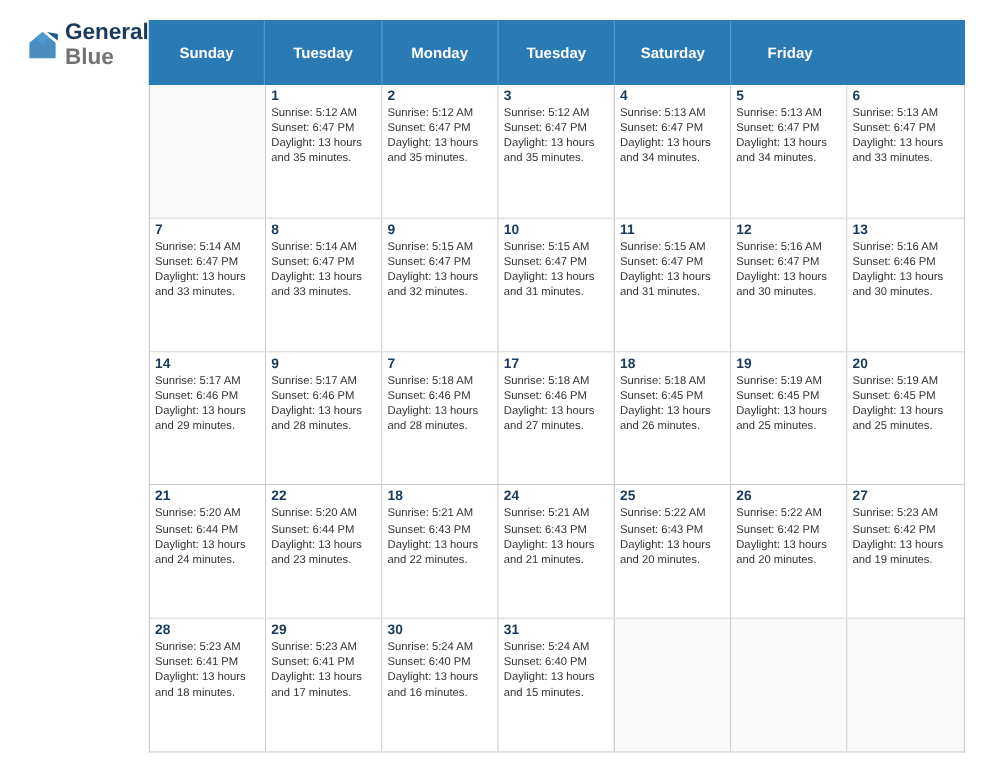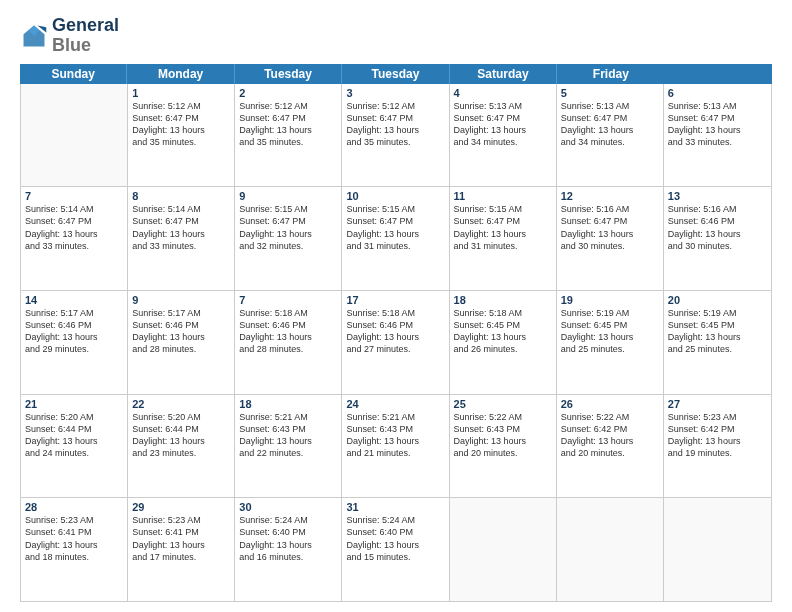--- a/index.html
+++ b/index.html
@@ -8,21 +8,21 @@
       background: #fff;
       width: 792px;
       height: 612px;
       overflow: hidden;
     }
     .page {
       width: 792px;
       height: 612px;
       padding: 16px 20px 10px 20px;
       display: flex;
-      flex-direction: column;
+      flex-direction: row;
     }
     .header {
       display: flex;
       justify-content: space-between;
       align-items: flex-start;
       margin-bottom: 8px;
     }
     .logo {
       display: flex;
       align-items: center;
@@ -59,21 +59,21 @@
     }
     .cal-header-row {
       display: grid;
       grid-template-columns: repeat(7, 1fr);
       background: #2a7ab5;
     }
     .cal-header-cell {
       color: #fff;
       font-weight: bold;
       font-size: 12px;
-      padding: 3px 4px;
+      padding: 19px 4px;
       text-align: center;
       border-right: 1px solid #4a9ad4;
     }
     .cal-header-cell:last-child { border-right: none; }
     .cal-body {
       flex: 1;
       display: flex;
       flex-direction: column;
       border: 1px solid #ccc;
       border-top: none;
@@ -127,22 +127,22 @@
     </div>
     <div class="title-block">
       <div class="main-title"></div>
       <div class="subtitle"></div>
     </div>
   </div>
 
   <div class="calendar">
     <div class="cal-header-row">
     <div class="cal-header-cell">Sunday</div>
+        <div class="cal-header-cell">Tuesday</div>
         <div class="cal-header-cell">Monday</div>
-        <div class="cal-header-cell">Tuesday</div>
         <div class="cal-header-cell">Tuesday</div>
         <div class="cal-header-cell">Saturday</div>
         <div class="cal-header-cell">Friday</div>
       </div>
     <div class="cal-body">
     <div class="cal-row">
           <div class="cal-cell empty"></div>
           <div class="cal-cell">
             <span class="day-num">1</span>
             <div class="cell-text">Sunrise: 5:12 AM<br>Sunset: 6:47 PM<br>Daylight: 13 hours<br>and 35 minutes.</div>

